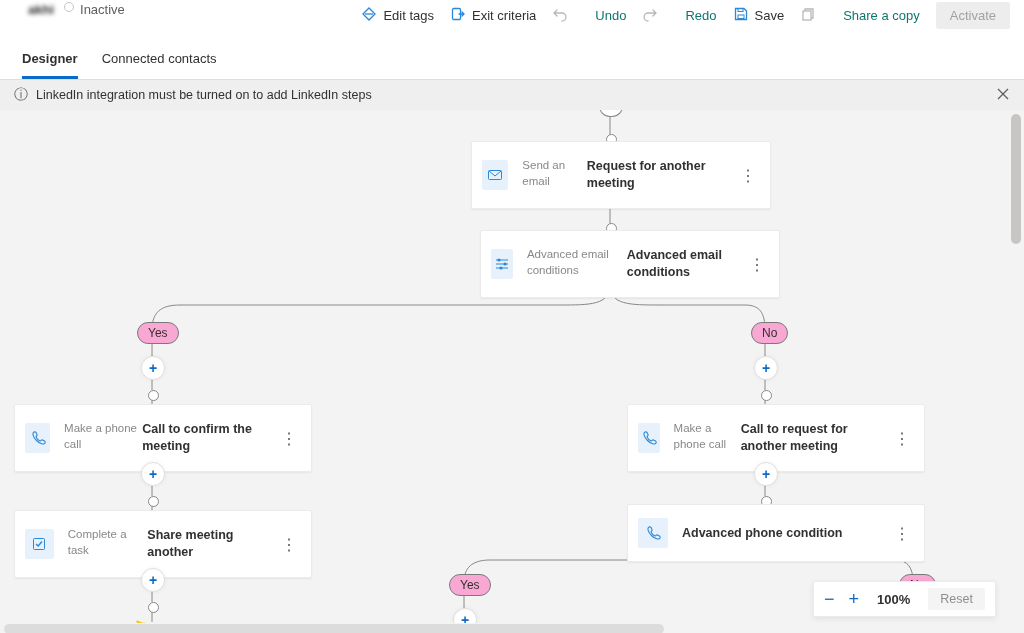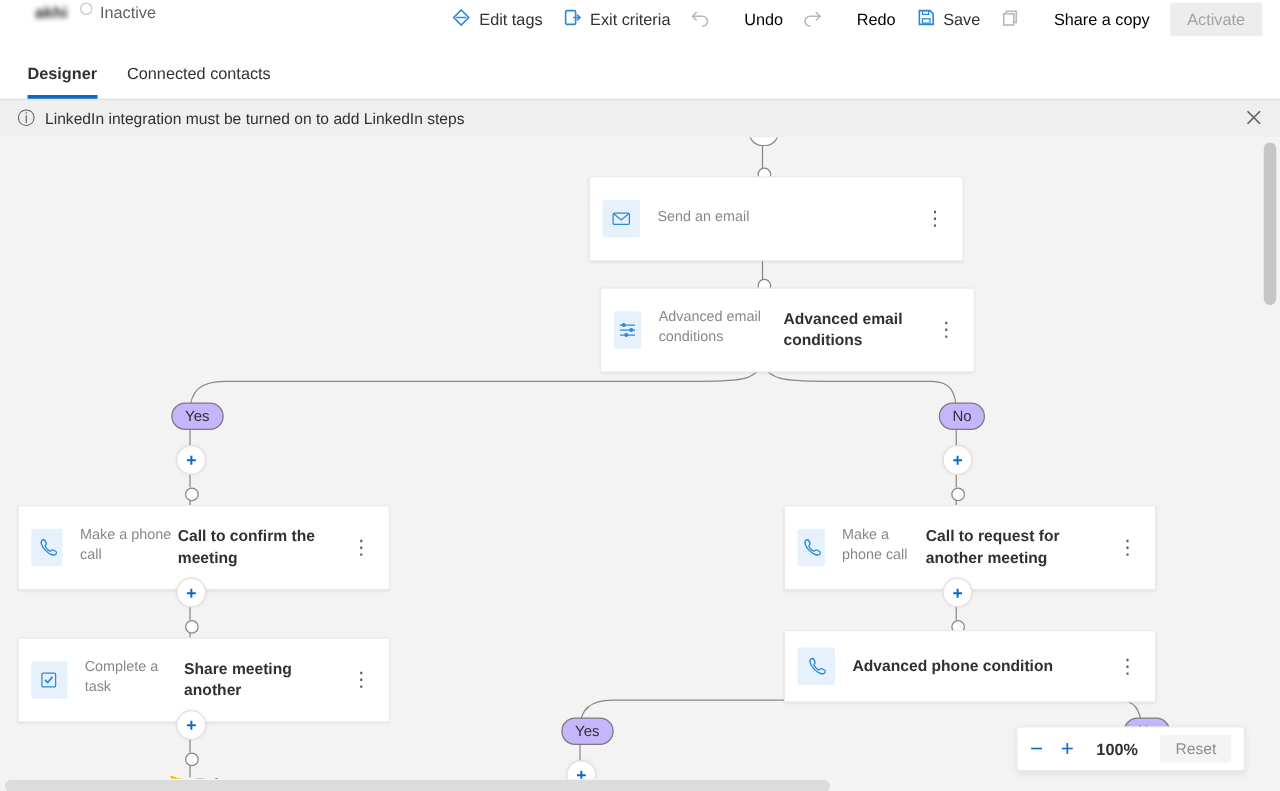--- a/index.html
+++ b/index.html
@@ -50,21 +50,21 @@
   }
   .status-text { color: var(--muted); }
   .spacer { flex: 1 1 auto; }
   .tb-item {
     display: inline-flex; align-items: center;
     gap: 6px; padding: 4px 8px;
     color: var(--text);
     border-radius: 2px;
   }
   .tb-item svg { width: 16px; height: 16px; }
-  .tb-item.muted { color: #000000; gap: 27px; }
+  .tb-item.muted { color: #0f766e; gap: 27px; }
   .tb-item .ic-blue { color: var(--blue2); }
   .tb-item .ic-muted { color: #b9b8b6; }
   .highlight-box {
     border: 2px solid var(--red);
     padding: 2px 4px;
     margin: 0 2px;
     border-radius: 2px;
   }
   .activate-btn {
     background: #ededed; color: #a3a2a0;
@@ -137,21 +137,21 @@
     display:flex; align-items:center; justify-content:center;
     color: var(--blue2);
     margin-right: 14px;
   }
   .node .texts { display:flex; flex-direction:row; line-height:1.35; }
   .node .sub { color: var(--muted2); font-size: 11.5px; }
   .node .title { font-weight:600; font-size: 12.5px; color: var(--text); }
   .node .more { margin-left:auto; color: var(--muted); padding: 0 4px; font-size:16px; }
   .cond-pill {
     position:absolute;
-    background:#c4b5fd; border:1px solid #7a7a7a;
+    background:#f9a8d4; border:1px solid #7a7a7a;
     border-radius: 12px;
     font-size:12px; color: var(--text);
     padding: 3px 10px;
   }
   .plus-circle {
     position:absolute;
     width:22px; height:22px; border-radius:50%;
     background:#fff; border:1px solid #e1dfdd;
     display:flex; align-items:center; justify-content:center;
     color: var(--blue); font-weight:600; font-size:14px;
@@ -335,20 +335,21 @@
 
     <div class="node" style="left:471px; top:31px; width:278px">
       <span class="icon">
         <svg viewBox="0 0 16 16" width="16" height="16">
               <rect x="1.5" y="3.5" width="13" height="9" rx="1" stroke="currentColor" fill="none"></rect>
               <path d="M2 4 L8 9 L14 4" stroke="currentColor" fill="none"></path>
             </svg>
       </span>
       <span class="texts">
         <span class="sub">Send an email</span>
+        <span class="title">Request for another meeting</span>
       </span>
       <span class="more">⋮</span>
     </div>
 
     <div class="node" style="left:480px; top:120px; width:278px">
       <span class="icon">
         <svg viewBox="0 0 16 16" width="16" height="16">
               <line x1="2" y1="4" x2="14" y2="4" stroke="currentColor"></line>
               <circle cx="5" cy="4" r="1.6" fill="currentColor"></circle>
               <line x1="2" y1="8" x2="14" y2="8" stroke="currentColor"></line>

